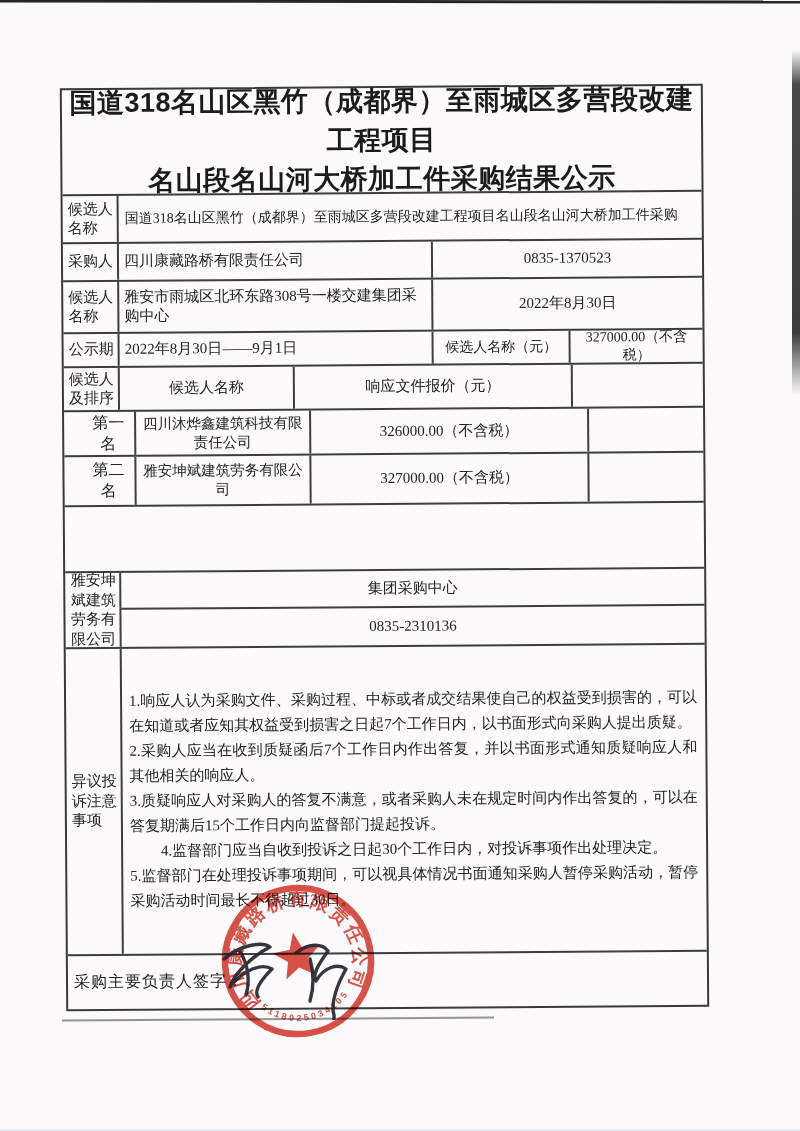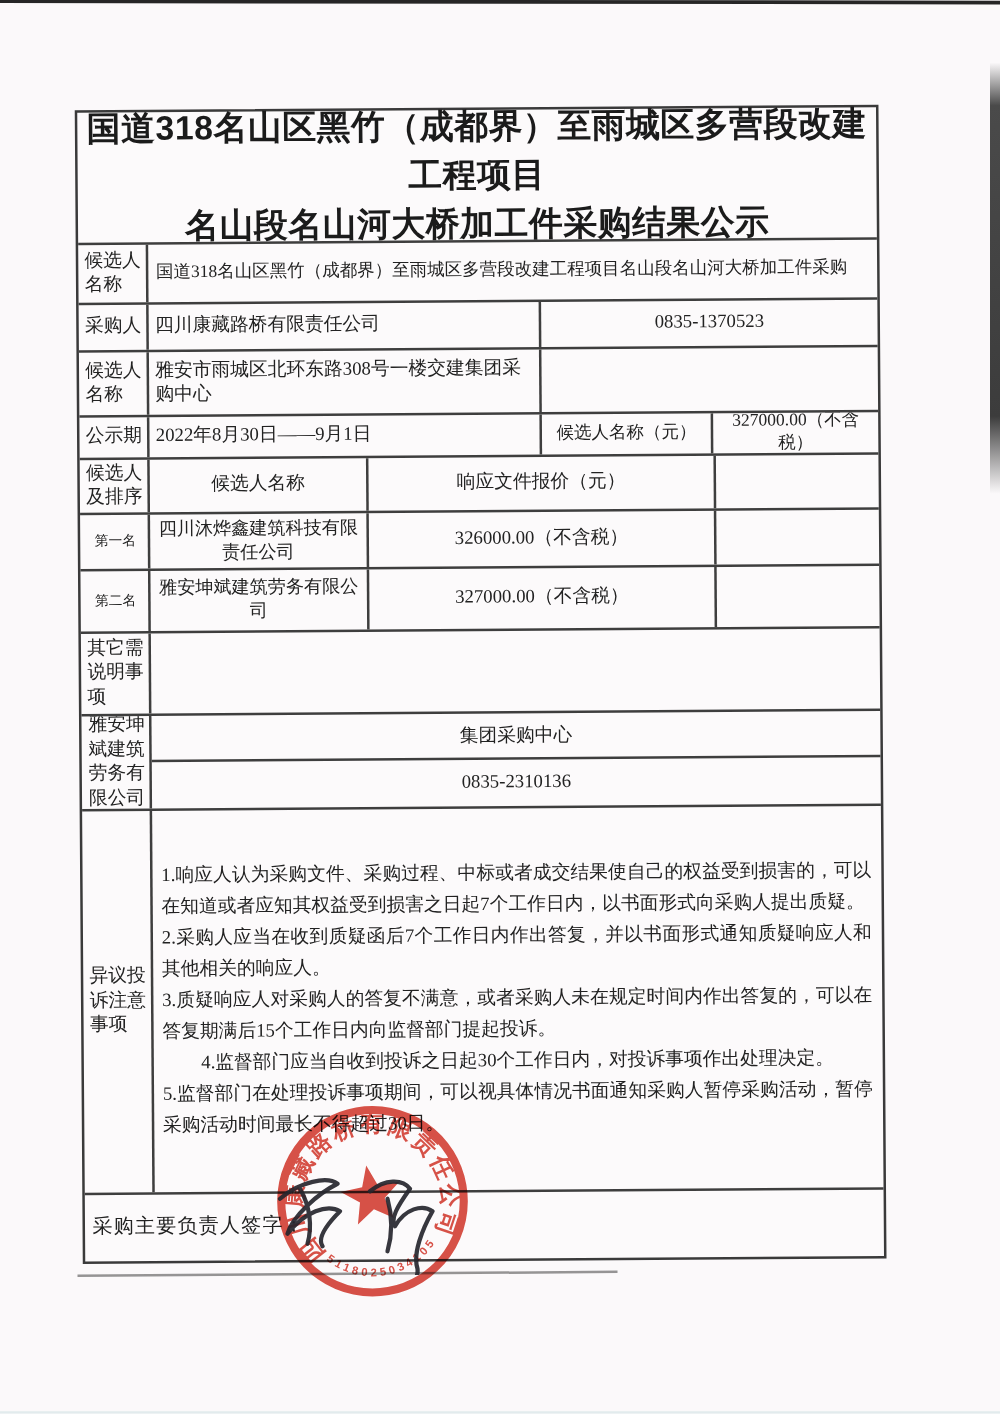--- a/index.html
+++ b/index.html
@@ -58,21 +58,21 @@
   .r-period{height:34px;}
   .r-period .w-mid,.r-period .cell.last{font-size:14px;}
   .r-chead{height:44px;}
   .r-cand1{height:45px;}
   .r-cand2{height:50px;}
   .r-other{height:66px;}
   .r-super{height:76px;}
   .r-obj{height:307px;}
   .r-sign{height:53px;position:relative;}
 
-  .rank{font-size:11px;}
+  .rank{font-size:16px;margin-left:16px;}
   .cand-name{font-size:14.5px;}
   .sup-values{flex:1 1 auto;display:flex;flex-direction:column;}
   .sup-sub{flex:1 1 50%;display:flex;align-items:center;justify-content:center;font-size:15px;}
   .sup-sub:first-child{border-bottom:2px solid #3e3e3e;}
 
   .obj-text{display:flex;flex-direction:column;justify-content:center;padding:10px 8px 10px 7px;}
   .obj-text div{font-size:15px;line-height:25px;text-align:justify;}
 
   .sign-label{font-size:16px;padding-left:6px;letter-spacing:1px;}
 
@@ -112,20 +112,21 @@
 
   <div class="row r-purchaser">
     <div class="cell lab">采购人</div>
     <div class="cell w-val">四川康藏路桥有限责任公司</div>
     <div class="cell grow last center">0835-1370523</div>
   </div>
 
   <div class="row r-location">
     <div class="cell lab">候选人名称</div>
     <div class="cell w-val">雅安市雨城区北环东路308号一楼交建集团采购中心</div>
+    <div class="cell grow last center">2022年8月30日</div>
   </div>
 
   <div class="row r-period">
     <div class="cell lab">公示期</div>
     <div class="cell w-val">2022年8月30日——9月1日</div>
     <div class="cell w-mid center">候选人名称（元）</div>
     <div class="cell grow last center">327000.00（不含税）</div>
   </div>
 
   <div class="row r-chead">
@@ -142,21 +143,20 @@
   </div>
 
   <div class="row r-cand2">
     <div class="cell lab center rank">第二名</div>
     <div class="cell w-name center cand-name">雅安坤斌建筑劳务有限公司</div>
     <div class="cell w-price center">327000.00（不含税）</div>
     <div class="cell grow last center"></div>
   </div>
 
   <div class="row r-other">
-    <div class="cell lab">其它需说明事项</div>
     <div class="cell grow last"></div>
   </div>
 
   <div class="row r-super">
     <div class="cell lab center">雅安坤斌建筑劳务有限公司</div>
     <div class="sup-values">
       <div class="sup-sub">集团采购中心</div>
       <div class="sup-sub">0835-2310136</div>
     </div>
   </div>

